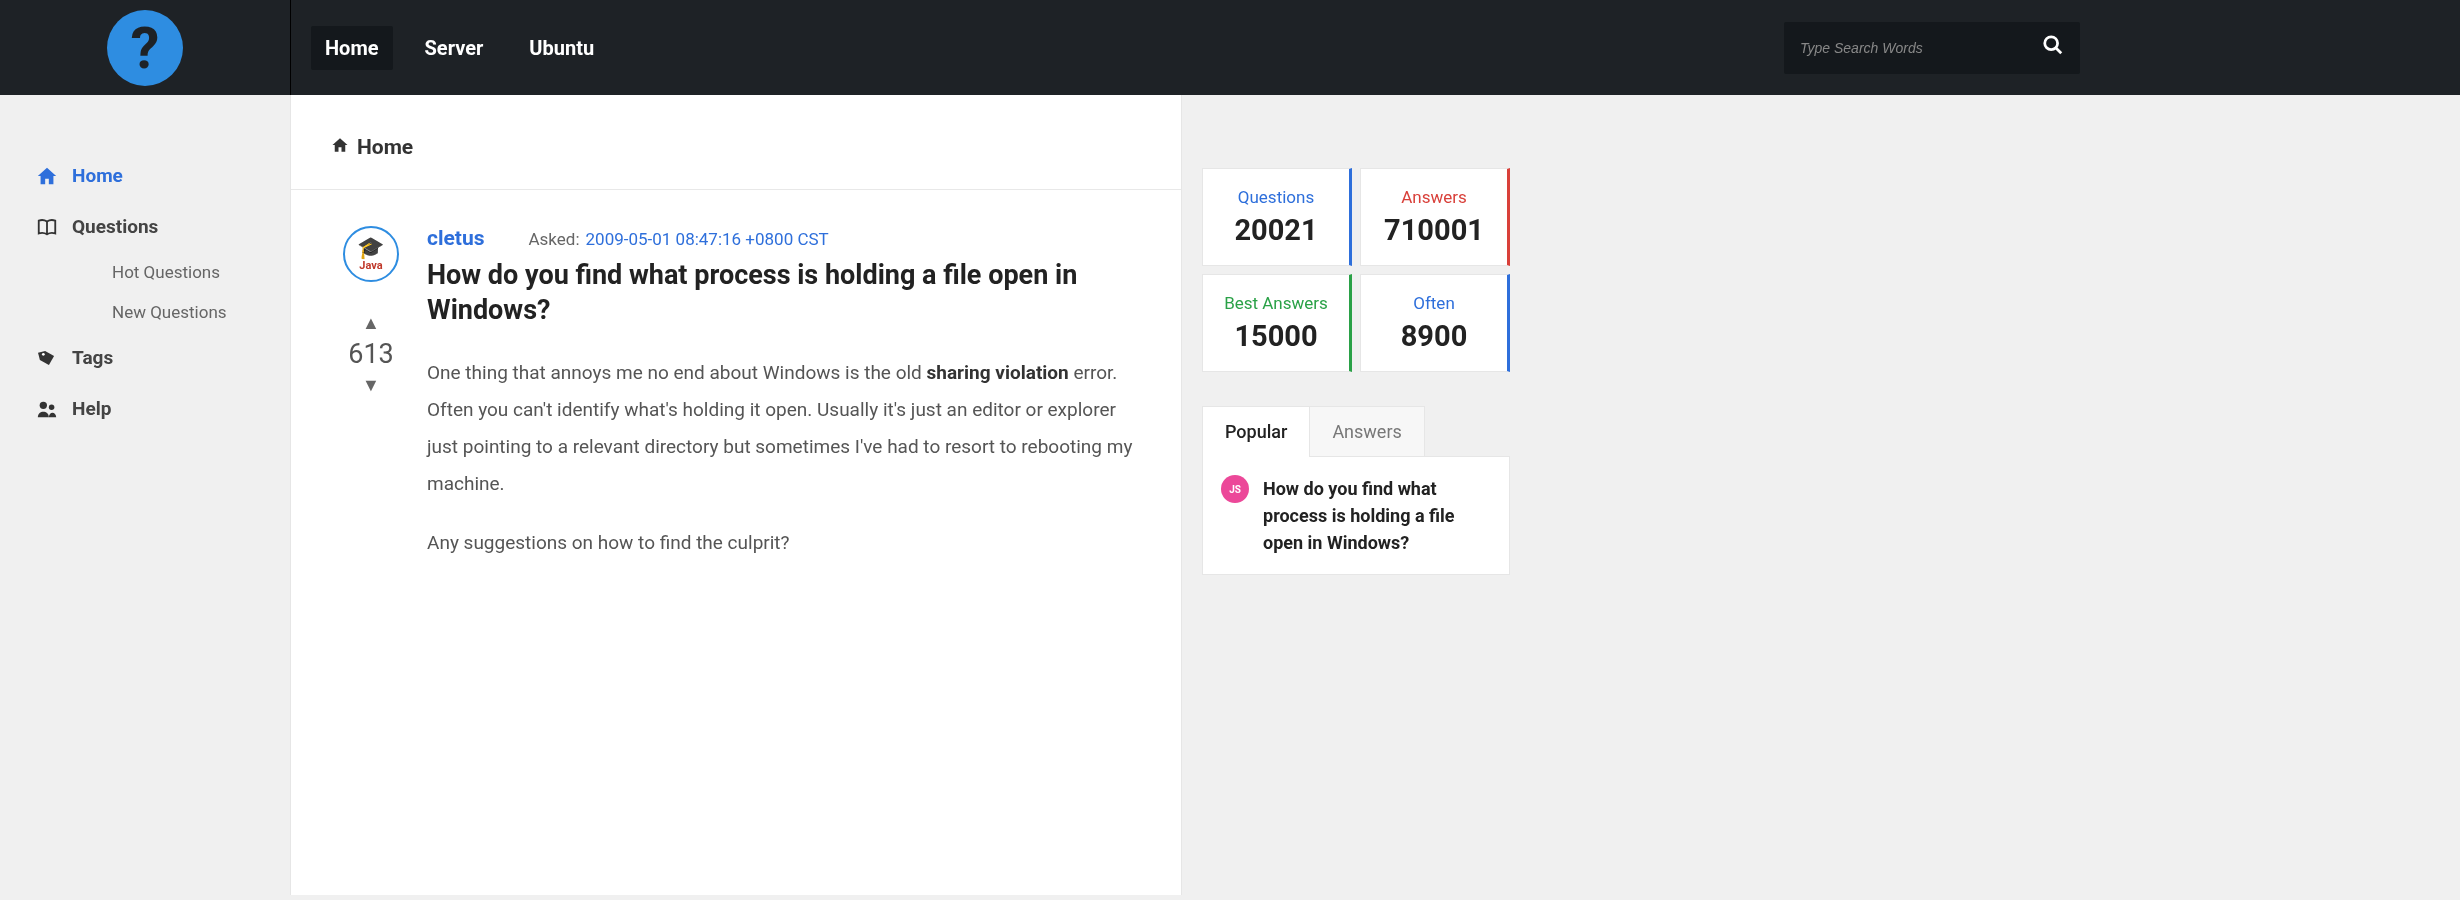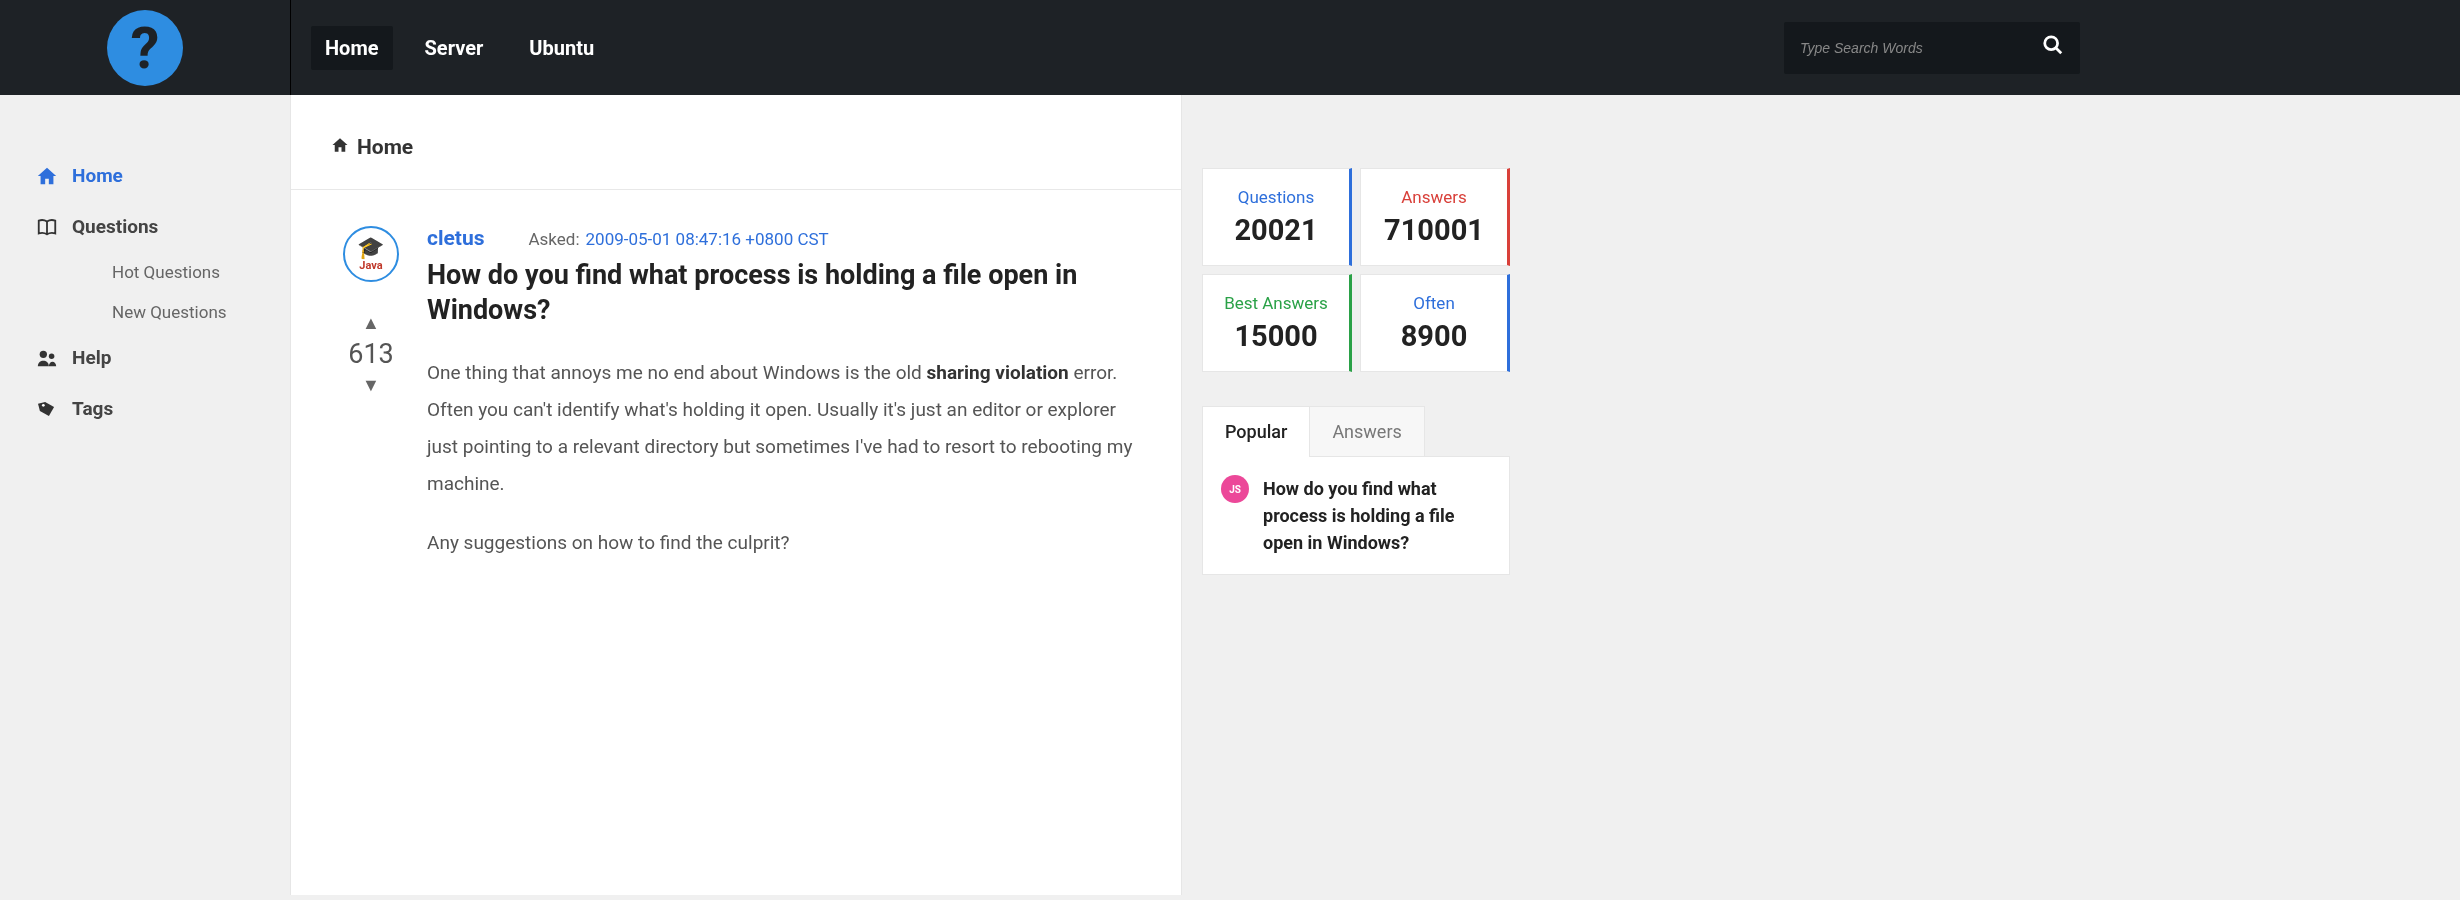--- a/index.html
+++ b/index.html
@@ -105,36 +105,36 @@
             <line x1="12" y1="6" x2="12" y2="20"></line>
           </svg>
       </span>
       <span>Questions</span>
     </div>
     <div class="side-sub">Hot Questions</div>
     <div class="side-sub">New Questions</div>
     <div class="side-item">
       <span class="icon">
         <svg width="22" height="22" viewBox="0 0 24 24" fill="#333">
+            <path d="M4 4l8 0 8 8-8 8-8-8z" transform="rotate(-15 12 12)"></path>
+            <circle cx="8" cy="8" r="1.5" fill="#fff"></circle>
+          </svg>
+      </span>
+      <span>Tags</span>
+    </div>
+    <div class="side-item">
+      <span class="icon">
+        <svg width="22" height="22" viewBox="0 0 24 24" fill="#333">
             <circle cx="8" cy="8" r="4"></circle>
             <circle cx="17" cy="10" r="3"></circle>
             <path d="M2 21c0-4 3-6 6-6s6 2 6 6"></path>
             <path d="M14 21c0-3 2-5 4-5s4 2 4 5"></path>
           </svg>
       </span>
       <span>Help</span>
-    </div>
-    <div class="side-item">
-      <span class="icon">
-        <svg width="22" height="22" viewBox="0 0 24 24" fill="#333">
-            <path d="M4 4l8 0 8 8-8 8-8-8z" transform="rotate(-15 12 12)"></path>
-            <circle cx="8" cy="8" r="1.5" fill="#fff"></circle>
-          </svg>
-      </span>
-      <span>Tags</span>
     </div>
   </div>
 
   <div class="main">
     <div class="breadcrumb">
       <span class="home-icon">
         <svg width="18" height="18" viewBox="0 0 24 24" fill="#333">
             <path d="M12 3l10 9h-3v9h-5v-6h-4v6H5v-9H2z"></path>
           </svg>
       </span>

